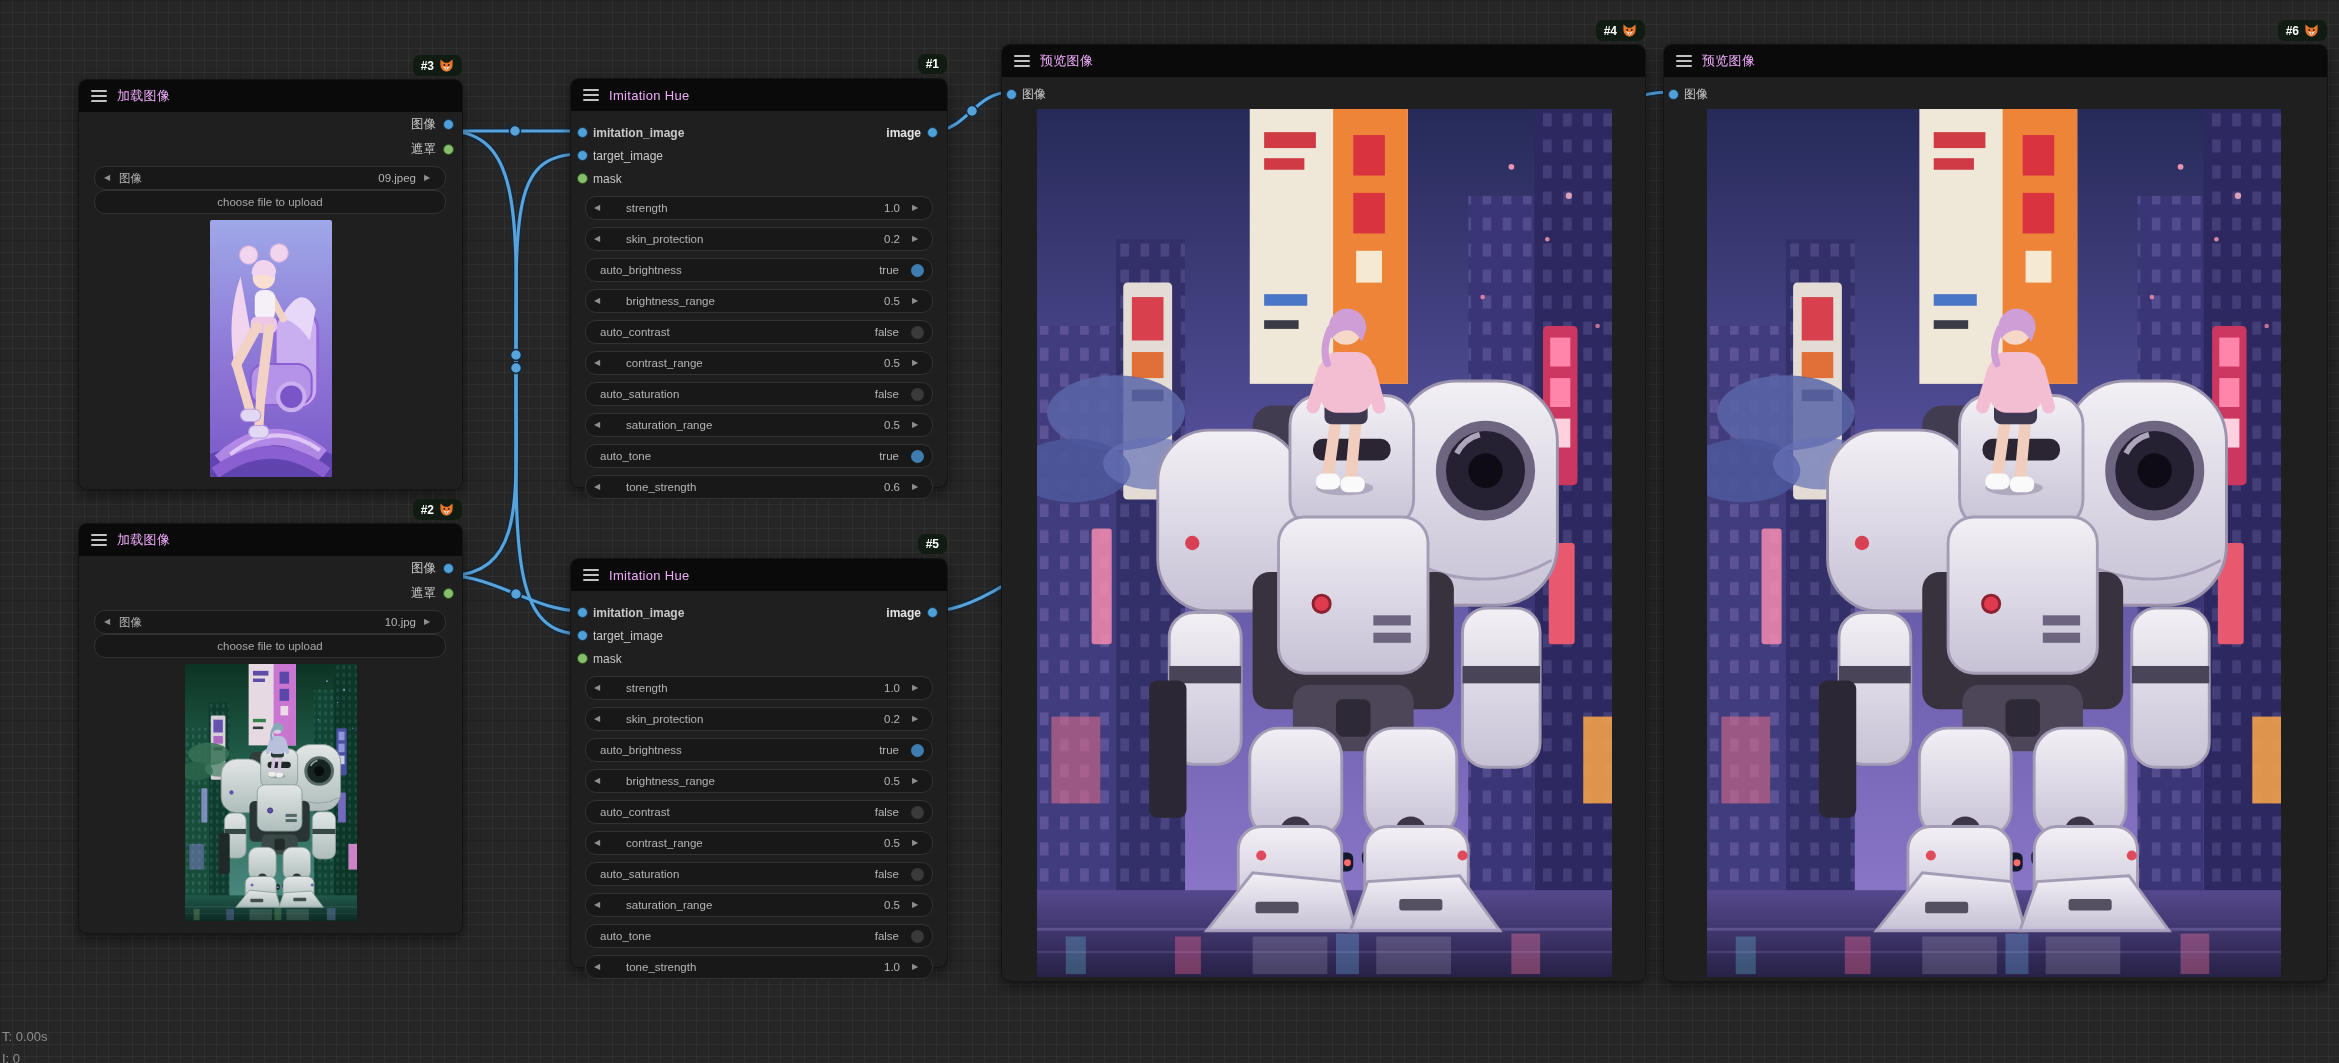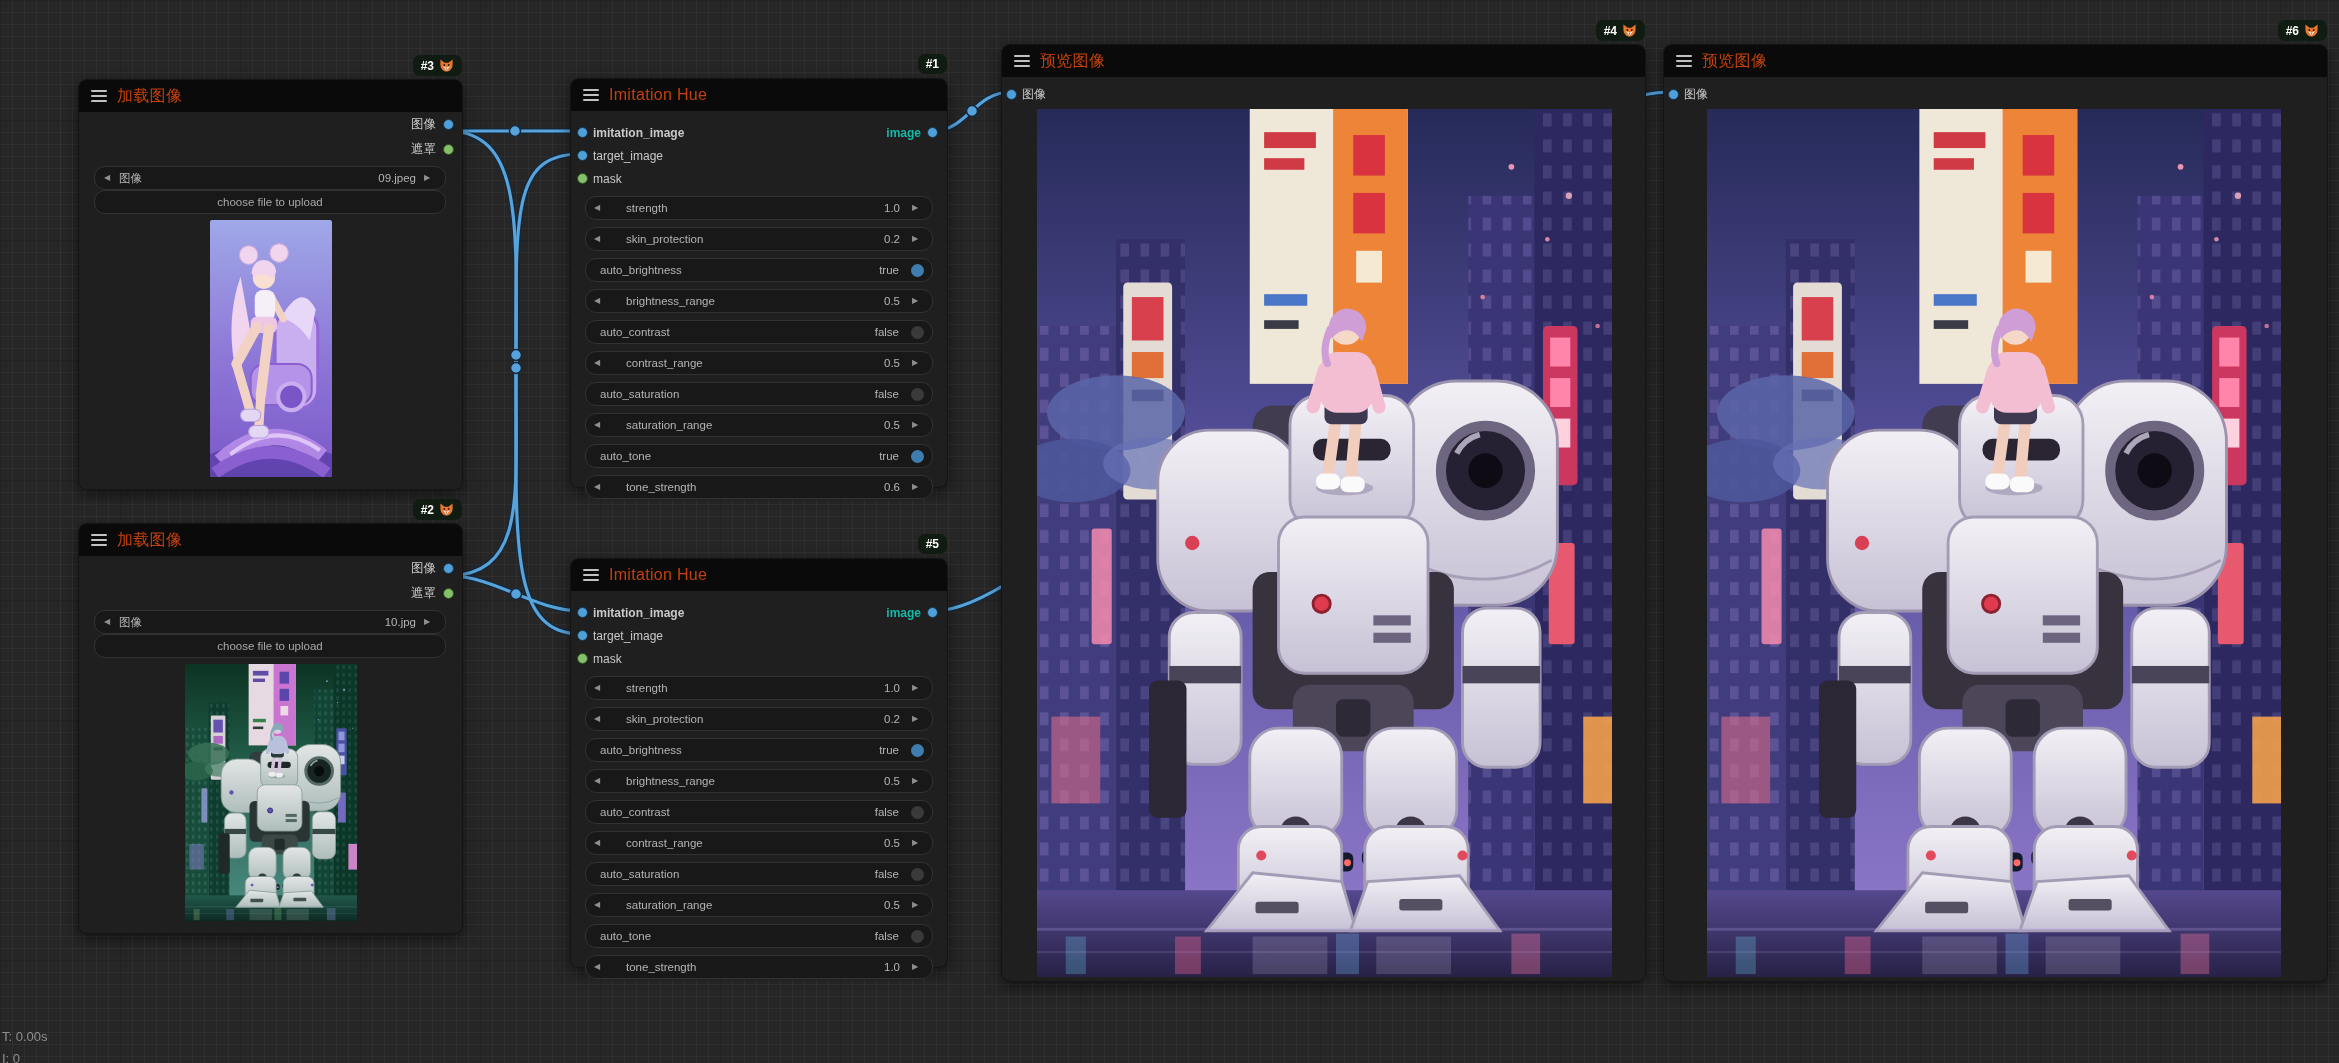--- a/index.html
+++ b/index.html
@@ -16,40 +16,40 @@
   }
   #wires{position:absolute;left:0;top:0;z-index:1;pointer-events:none;}
   .node{
     position:absolute;z-index:2;background:#1f1f1f;border-radius:9px;
     box-shadow:0 5px 14px rgba(0,0,0,.5);border:1px solid #141414;box-sizing:border-box;
   }
   .nhead{
     height:32px;background:#0a0a0a;border-radius:8px 8px 0 0;display:flex;align-items:center;
     padding:0 12px;gap:10px;
   }
-  .ntitle{color:#c2410c;font-size:16px;letter-spacing:.3px;white-space:nowrap;}
+  .ntitle{color:#f0abfc;font-size:13px;letter-spacing:.3px;white-space:nowrap;}
   .burger{display:inline-flex;flex-direction:column;gap:3px;width:16px;}
   .burger i{display:block;height:2px;background:#c2c2c2;border-radius:1px;}
   .badge{
     position:absolute;top:-25px;right:0;background:#101b12;border-radius:7px;
     padding:3px 8px;display:flex;align-items:center;gap:5px;color:#fff;
     font-size:12px;font-weight:bold;
   }
   .pdot{width:11px;height:11px;border-radius:50%;box-sizing:border-box;}
   .pdot.blue{background:#4f9fd8;border:1px solid #173349;}
   .pdot.green{background:#86bf6a;border:1px solid #2c4a1e;}
   .orow{position:relative;height:25px;display:flex;align-items:center;justify-content:flex-end;
     padding-right:26px;font-size:12.5px;color:#c9c9c9;}
   .orow:first-of-type{margin-top:9px;}
   .orow .pdot{position:absolute;right:8px;top:50%;margin-top:-5.5px;}
   .iorow{position:relative;height:23px;display:flex;align-items:center;padding-left:22px;
     font-size:12px;color:#c9c9c9;}
   .iorow.first{margin-top:10px;font-weight:bold;}
   .iorow .pdot{position:absolute;left:6px;top:50%;margin-top:-5.5px;}
-  .iorow .outlab{position:absolute;right:26px;color:#14b8a6;}
+  .iorow .outlab{position:absolute;right:26px;color:#e5e5e5;}
   .iorow .pdot.out{left:auto;right:9px;}
   .combo,.upload{
     margin:6px 16px 0 15px;height:22px;background:#181818;border:1px solid #323232;
     border-radius:11px;display:flex;align-items:center;color:#b4b4b4;font-size:11.5px;
     padding:0 9px;box-sizing:content-box;
   }
   .combo{margin-top:4px;}
   .upload{justify-content:center;margin-top:0;color:#a8a8a8;}
   .arr{color:#8f8f8f;font-size:8px;width:12px;line-height:1;}
   .combo .cl{margin-left:3px;}

